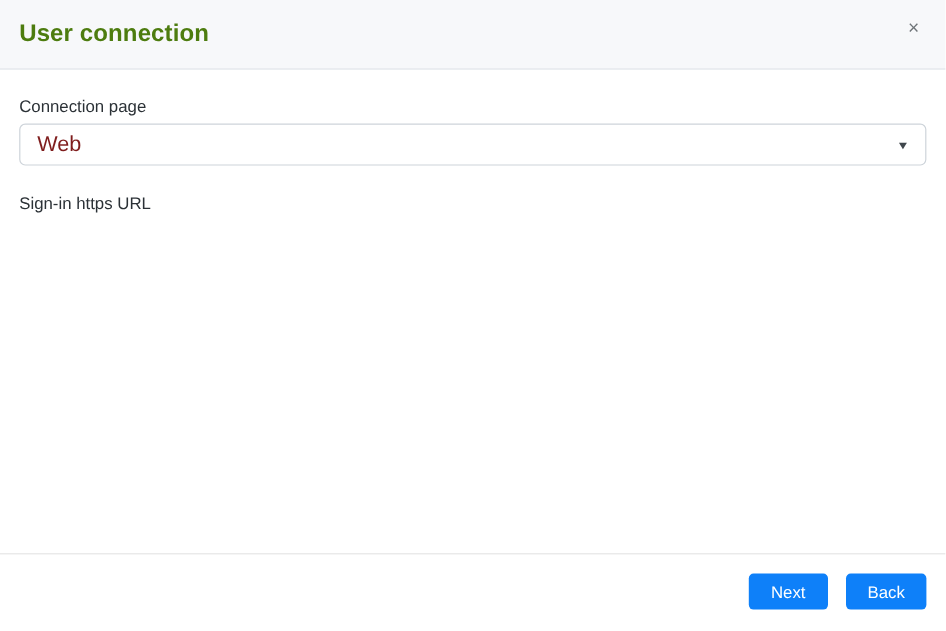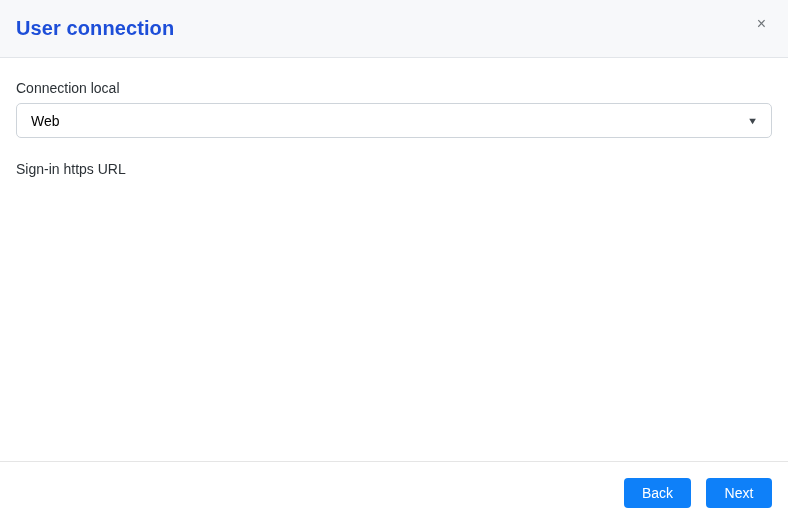--- a/index.html
+++ b/index.html
@@ -22,21 +22,21 @@
     background: #f7f8fa;
     border-bottom: 1px solid #e2e5e9;
     display: flex;
     align-items: center;
     justify-content: space-between;
     padding: 0 16px;
   }
   .modal-title {
     font-size: 20px;
     font-weight: 700;
-    color: #1d4ed8;
+    color: #4d7c0f;
     letter-spacing: 0.1px;
   }
   .close-btn {
     background: none;
     border: none;
     font-size: 16px;
     line-height: 1;
     color: #6f7478;
     cursor: pointer;
     padding: 4px 6px;
@@ -51,22 +51,22 @@
     display: block;
     font-size: 14px;
     color: #2b3136;
     margin-bottom: 7px;
   }
   .form-control {
     display: block;
     width: 100%;
     height: 35px;
     font-family: "Liberation Sans", sans-serif;
-    font-size: 14px;
-    color: #000000;
+    font-size: 18px;
+    color: #7f1d1d;
     background: #ffffff;
     border: 1px solid #ced4da;
     border-radius: 5px;
     padding: 0 14px;
     outline: none;
   }
   .select-wrap { position: relative; }
   .select-control {
     display: flex;
     align-items: center;
@@ -110,34 +110,34 @@
 <div class="modal">
 
   <div class="modal-header">
     <div class="modal-title">User connection</div>
     <button class="close-btn">×</button>
   </div>
 
   <div class="modal-body">
 
     <div class="form-group">
-      <label class="form-label">Connection local</label>
+      <label class="form-label">Connection page</label>
       <div class="select-wrap">
         <div class="form-control select-control">
           <span>Web</span>
         </div>
         <span class="select-caret">▼</span>
       </div>
     </div>
 
 
     <div class="form-group">
       <label class="form-label">Sign-in https URL</label>
     </div>
 
   </div>
 
   <div class="modal-footer">
+    <button class="btn-primary">Next</button>
     <button class="btn-primary">Back</button>
-    <button class="btn-primary">Next</button>
   </div>
 
 </div>
 
 </body></html>

